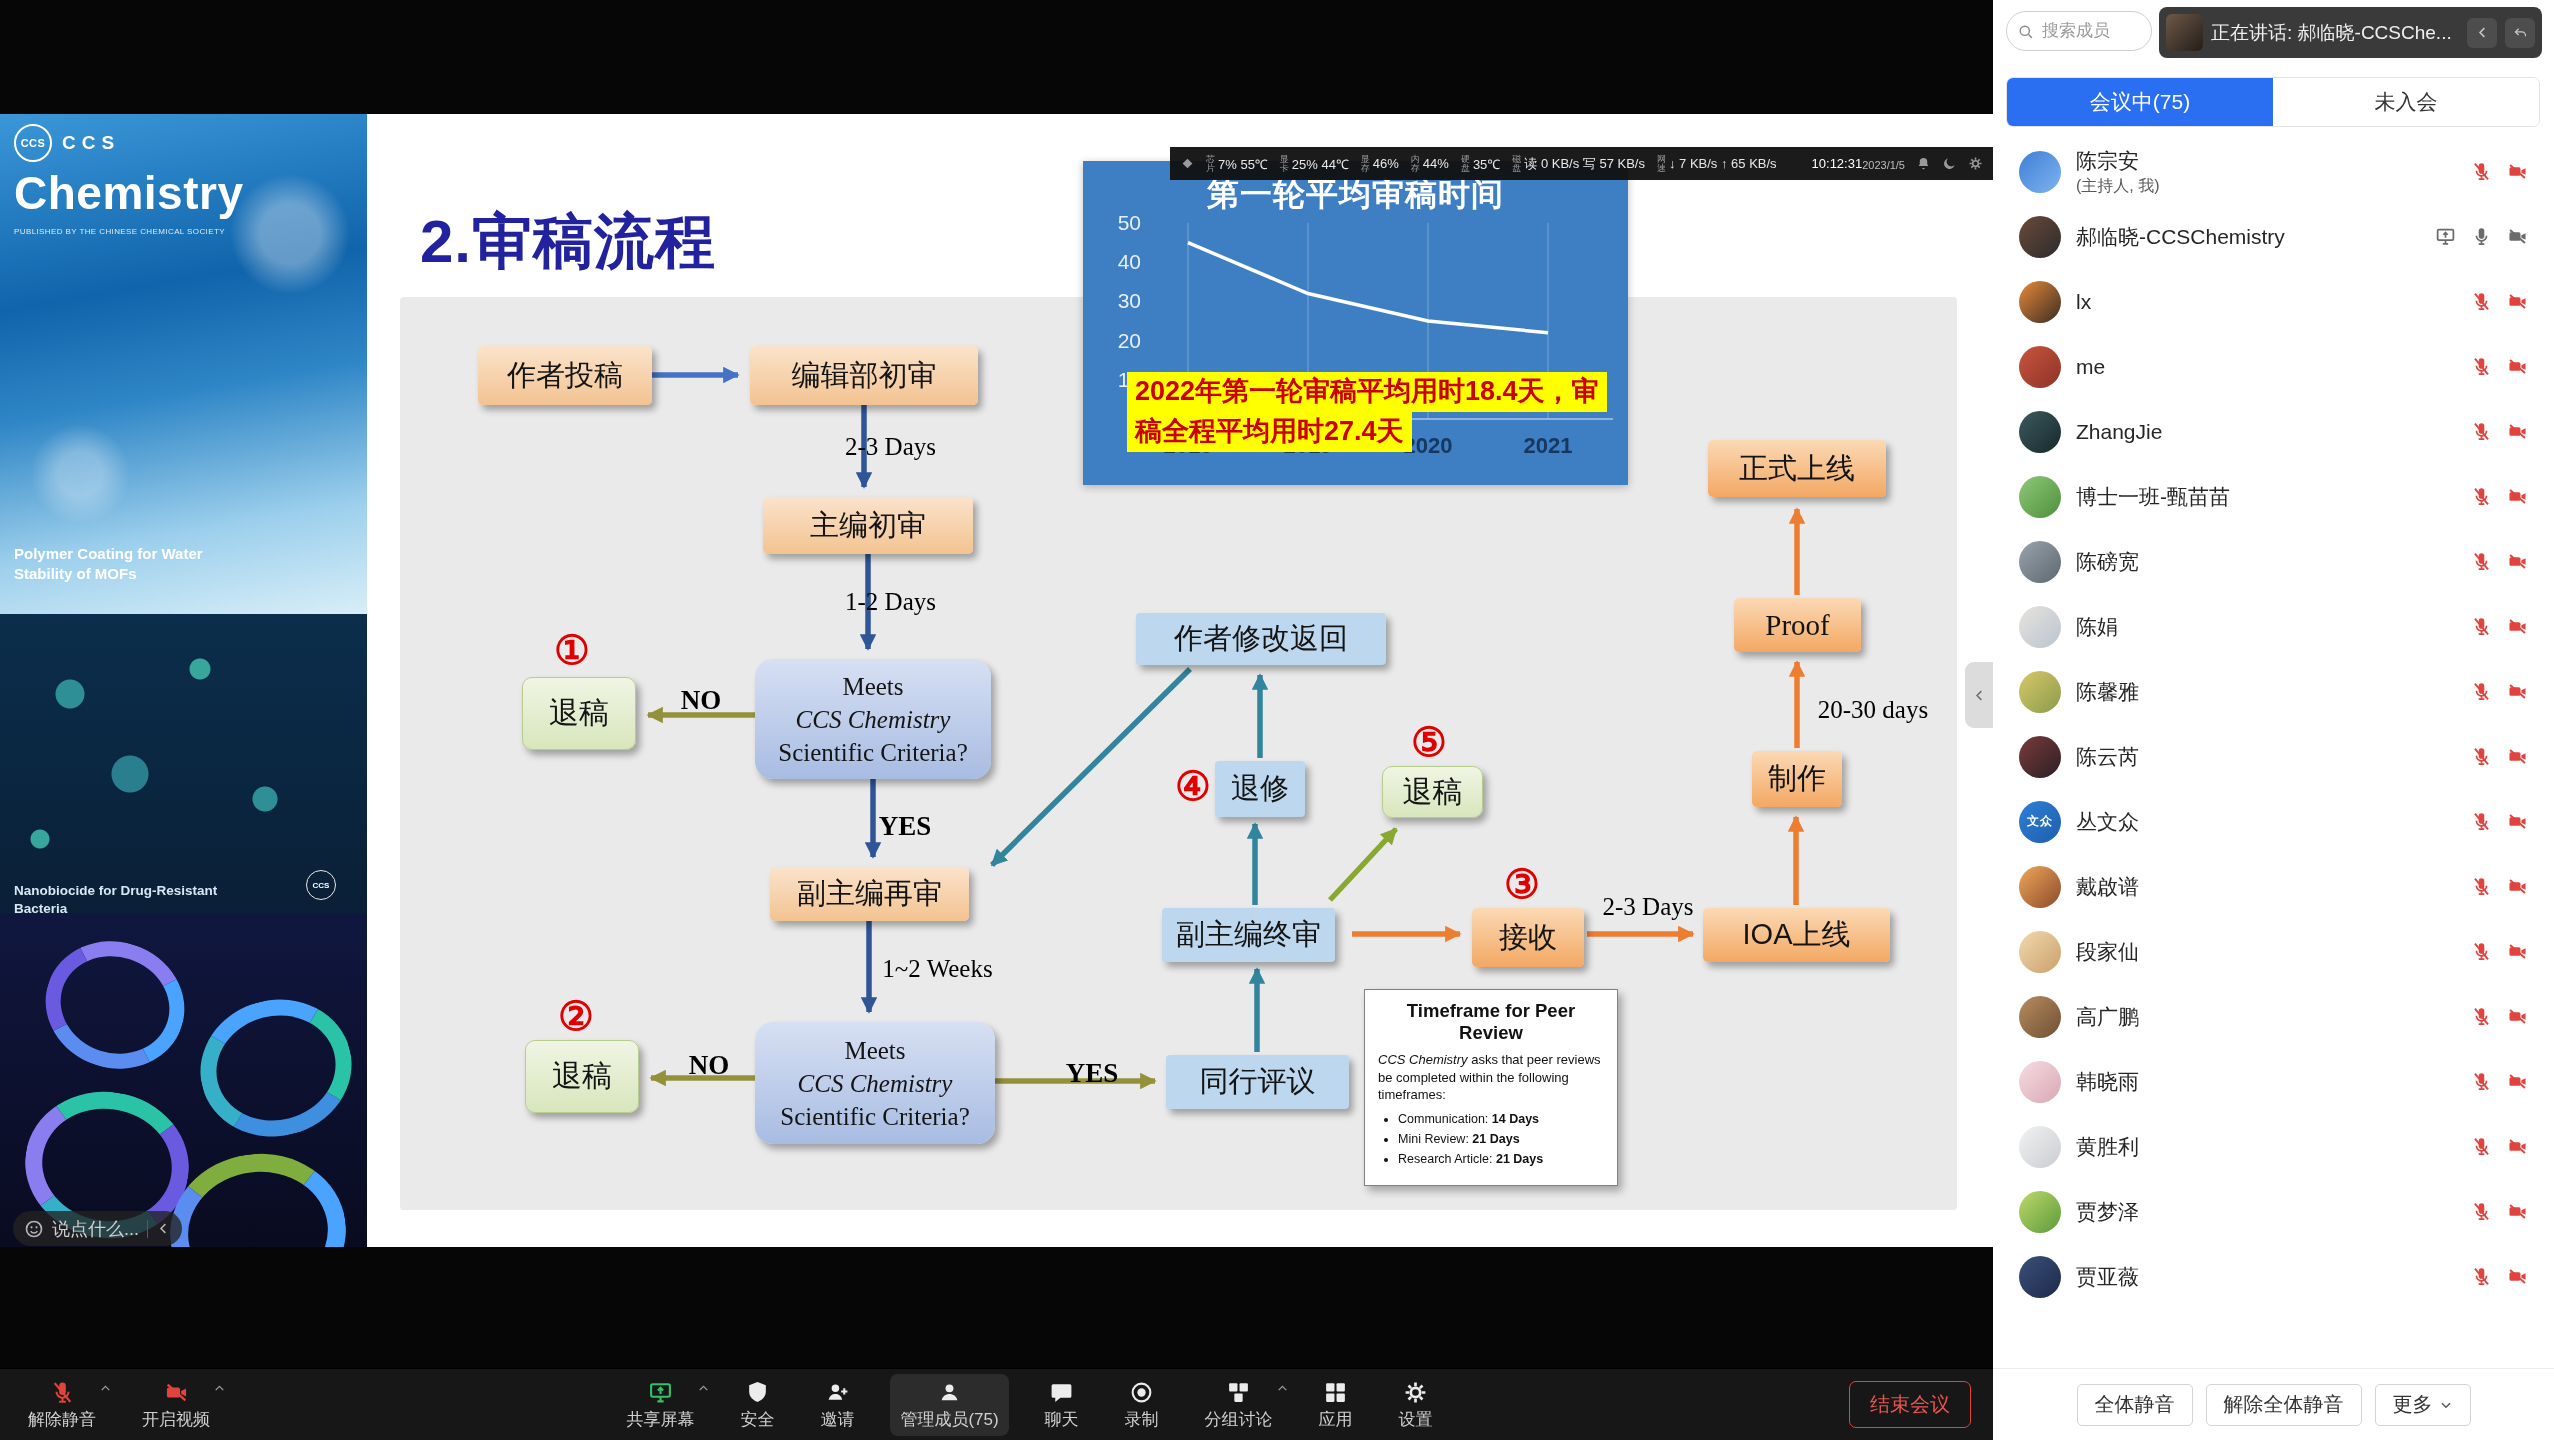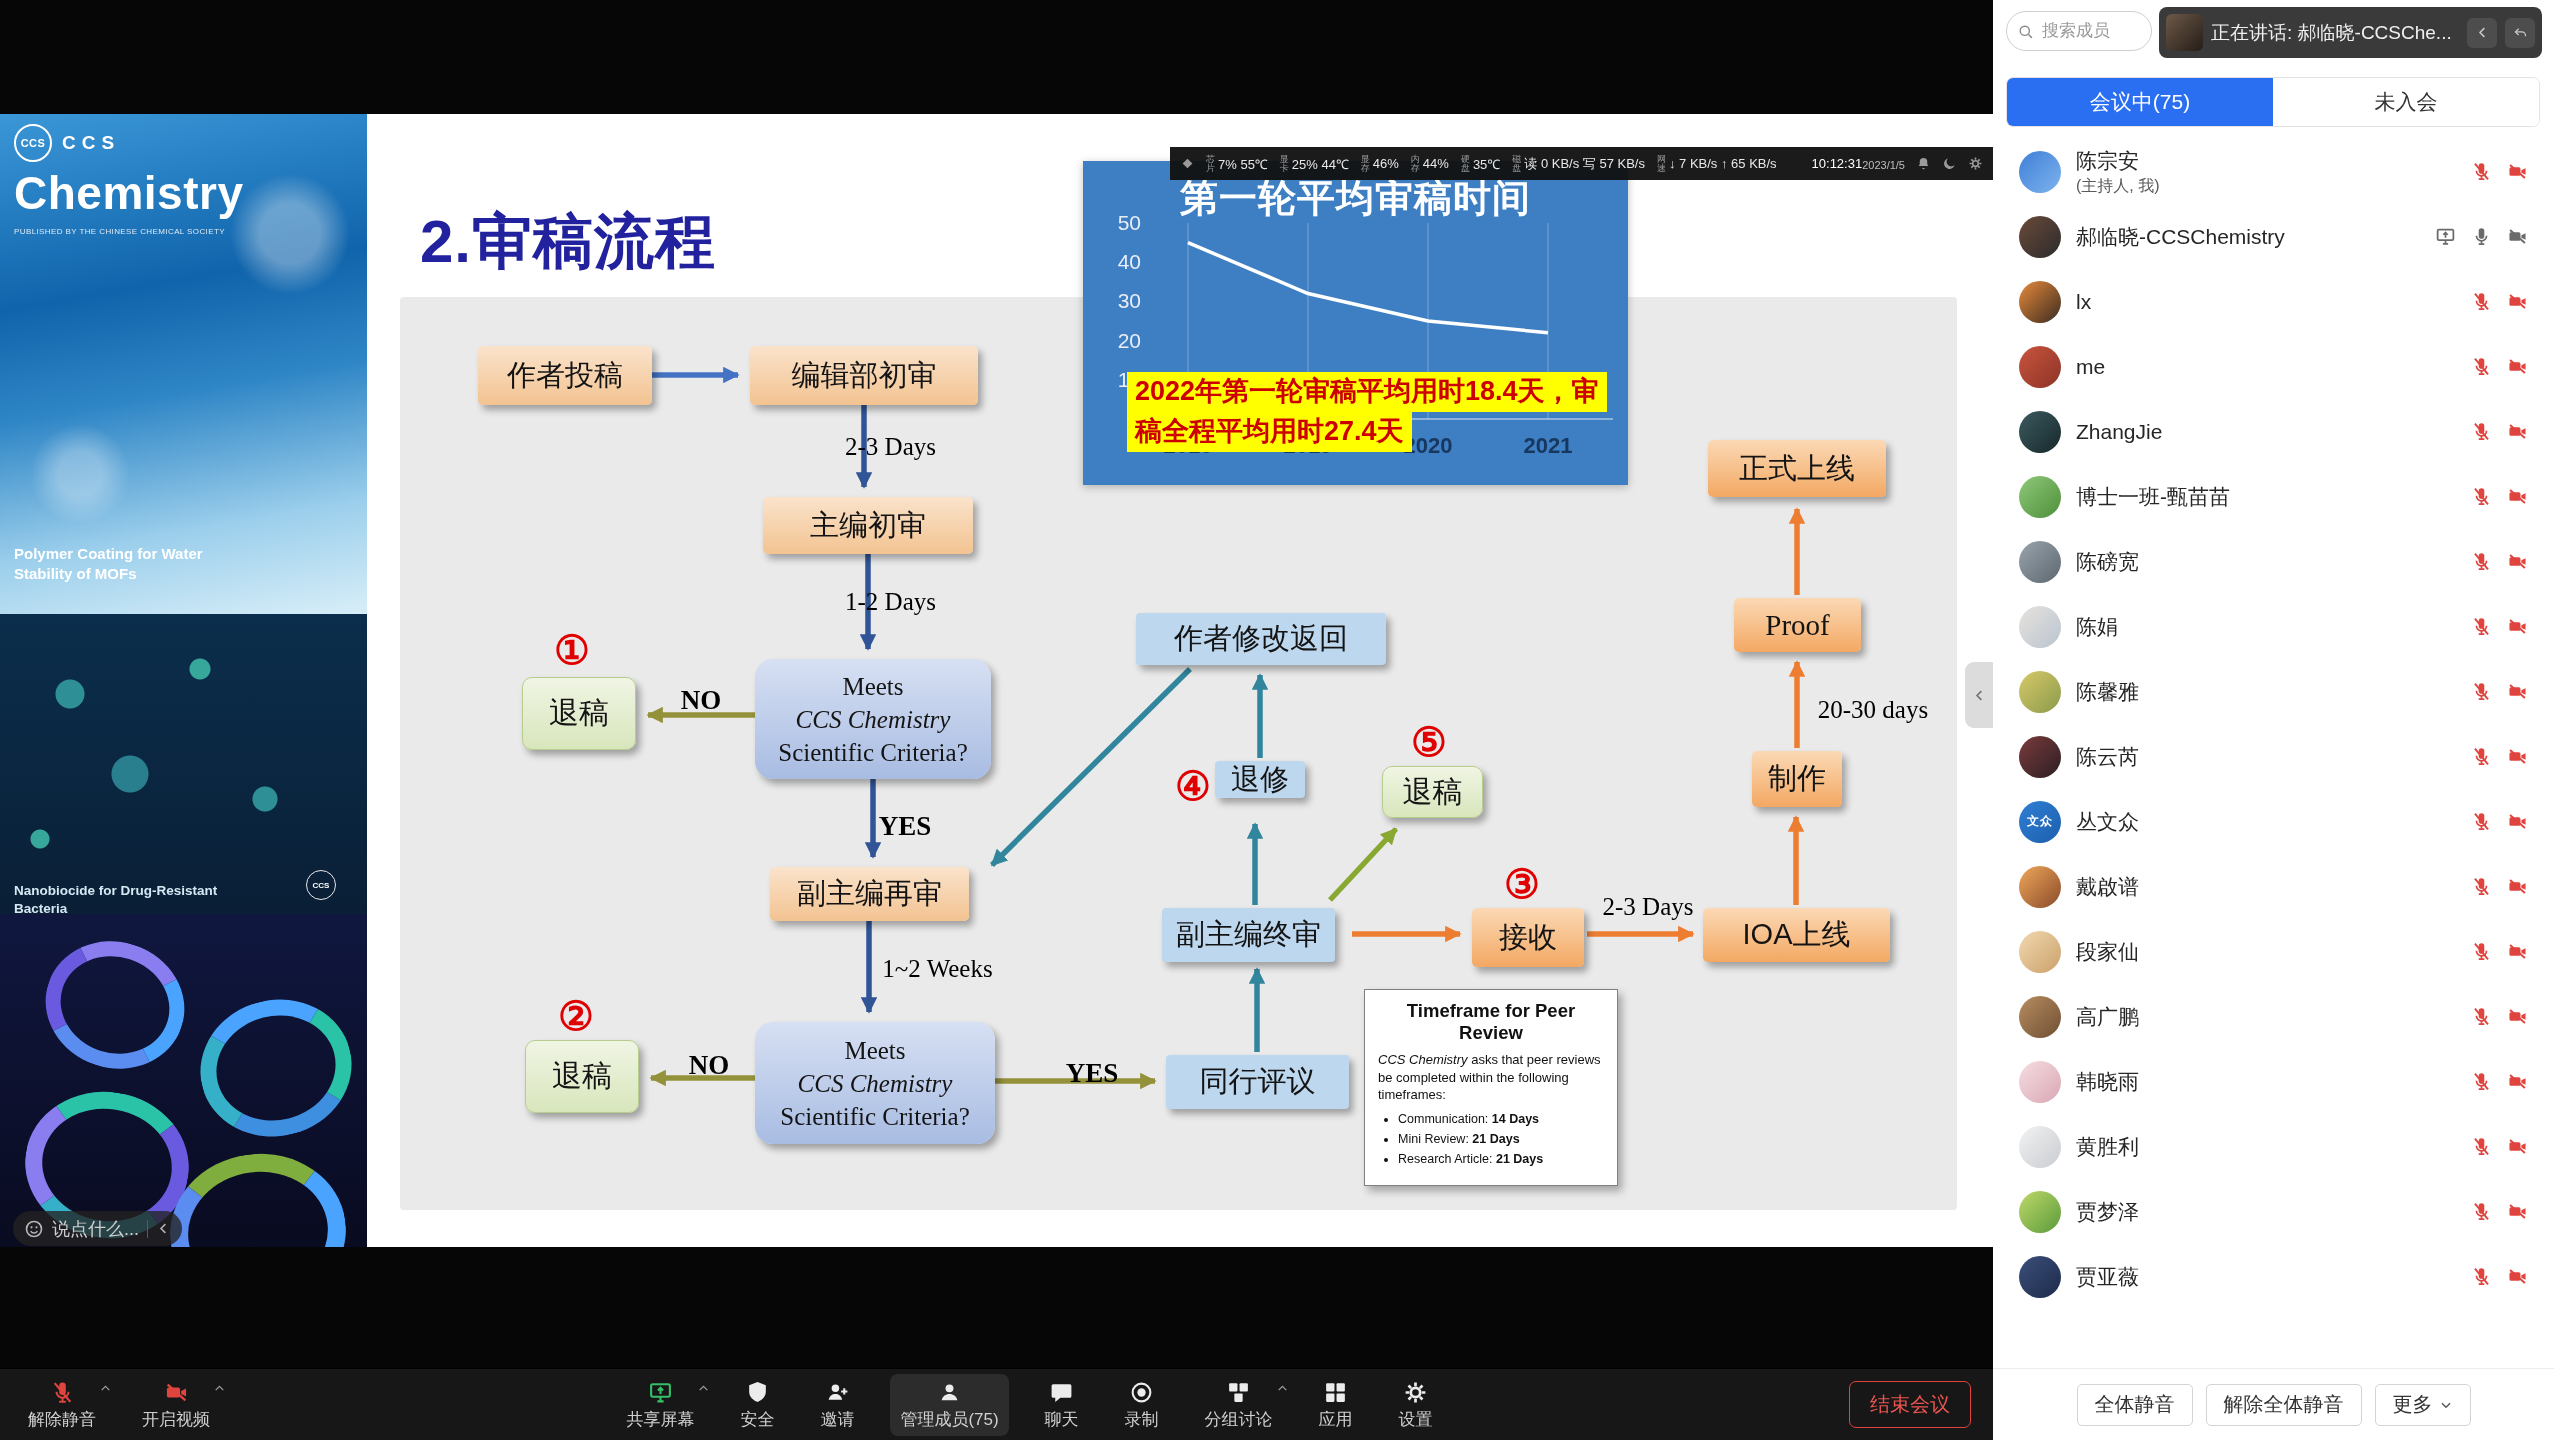--- a/index.html
+++ b/index.html
@@ -64,21 +64,21 @@
   .tf{position:absolute;left:964px;top:692px;width:254px;height:197px;background:#fff;border:1px solid #808080;
       box-shadow:4px 5px 8px rgba(0,0,0,.3);padding:10px 13px;box-sizing:border-box;font-size:13px;color:#111;}
   .tf-title{text-align:center;font-weight:bold;font-size:18.5px;margin-bottom:7px;}
   .tf-body{line-height:1.35;font-size:13px;}
   .tf ul{margin:8px 0 0 6px;padding:0 0 0 14px;}
   .tf li{margin-bottom:6px;font-size:12.5px;}
   .tf b{font-weight:bold;margin-top:25px;}
 
   
   .chart{position:absolute;left:1083px;top:47px;width:545px;height:324px;background:#3e7fc4;z-index:5;box-shadow:0 2px 8px rgba(0,0,0,.25);}
-  .chart-title{position:absolute;left:0;top:12px;width:100%;text-align:center;color:#fff;font-size:38px;font-weight:600;letter-spacing:1px;}
+  .chart-title{position:absolute;left:0;top:12px;width:100%;text-align:center;color:#fff;font-size:32px;font-weight:600;letter-spacing:1px;}
   .chart-svg{position:absolute;left:0;top:0;}
   .c-ylab{fill:#e8eef8;font-size:21px;text-anchor:end;}
   .c-xlab{fill:#17375e;font-size:22px;text-anchor:middle;font-weight:600;}
 
   
   .highlight{position:absolute;left:1127px;top:258px;z-index:6;font-weight:bold;font-size:27px;color:#cc0000;line-height:1.18;}
   .highlight span{display:table;background:#ffff00;padding:4px 8px;}
 
   
   .monitor{position:absolute;left:1170px;top:33px;width:823px;height:33px;background:rgba(18,18,18,.96);z-index:7;
@@ -328,21 +328,21 @@
         <div class="fb rej" style="left:122px;top:380px;width:114px;height:73px">退稿</div>
         <div class="fb tan" style="left:370px;top:570px;width:199px;height:54px">副主编再审</div>
         <div class="fb crit" style="left:355px;top:725px;width:240px;height:122px">
           <span>Meets</span>
           <span class="it">CCS Chemistry</span>
           <span>Scientific Criteria?</span>
         </div>
         <div class="fb rej" style="left:125px;top:743px;width:114px;height:73px">退稿</div>
         <div class="fb blueb" style="left:766px;top:758px;width:183px;height:54px">同行评议</div>
         <div class="fb blueb" style="left:762px;top:611px;width:173px;height:54px">副主编终审</div>
-        <div class="fb blueb" style="left:815px;top:464px;width:90px;height:37px">退修</div>
+        <div class="fb blueb" style="left:815px;top:464px;width:90px;height:56px">退修</div>
         <div class="fb blueb" style="left:736px;top:316px;width:250px;height:52px">作者修改返回</div>
         <div class="fb rej" style="left:982px;top:469px;width:101px;height:52px">退稿</div>
         <div class="fb org" style="left:1072px;top:611px;width:112px;height:59px">接收</div>
         <div class="fb org" style="left:1303px;top:611px;width:187px;height:54px">IOA上线</div>
         <div class="fb org" style="left:1352px;top:454px;width:90px;height:56px">制作</div>
         <div class="fb org serif" style="left:1334px;top:301px;width:127px;height:54px">Proof</div>
         <div class="fb org" style="left:1308px;top:143px;width:178px;height:57px">正式上线</div>
 
         <span class="numlbl" style="left:154px;top:330px">①</span>
         <span class="numlbl" style="left:158px;top:696px">②</span>

